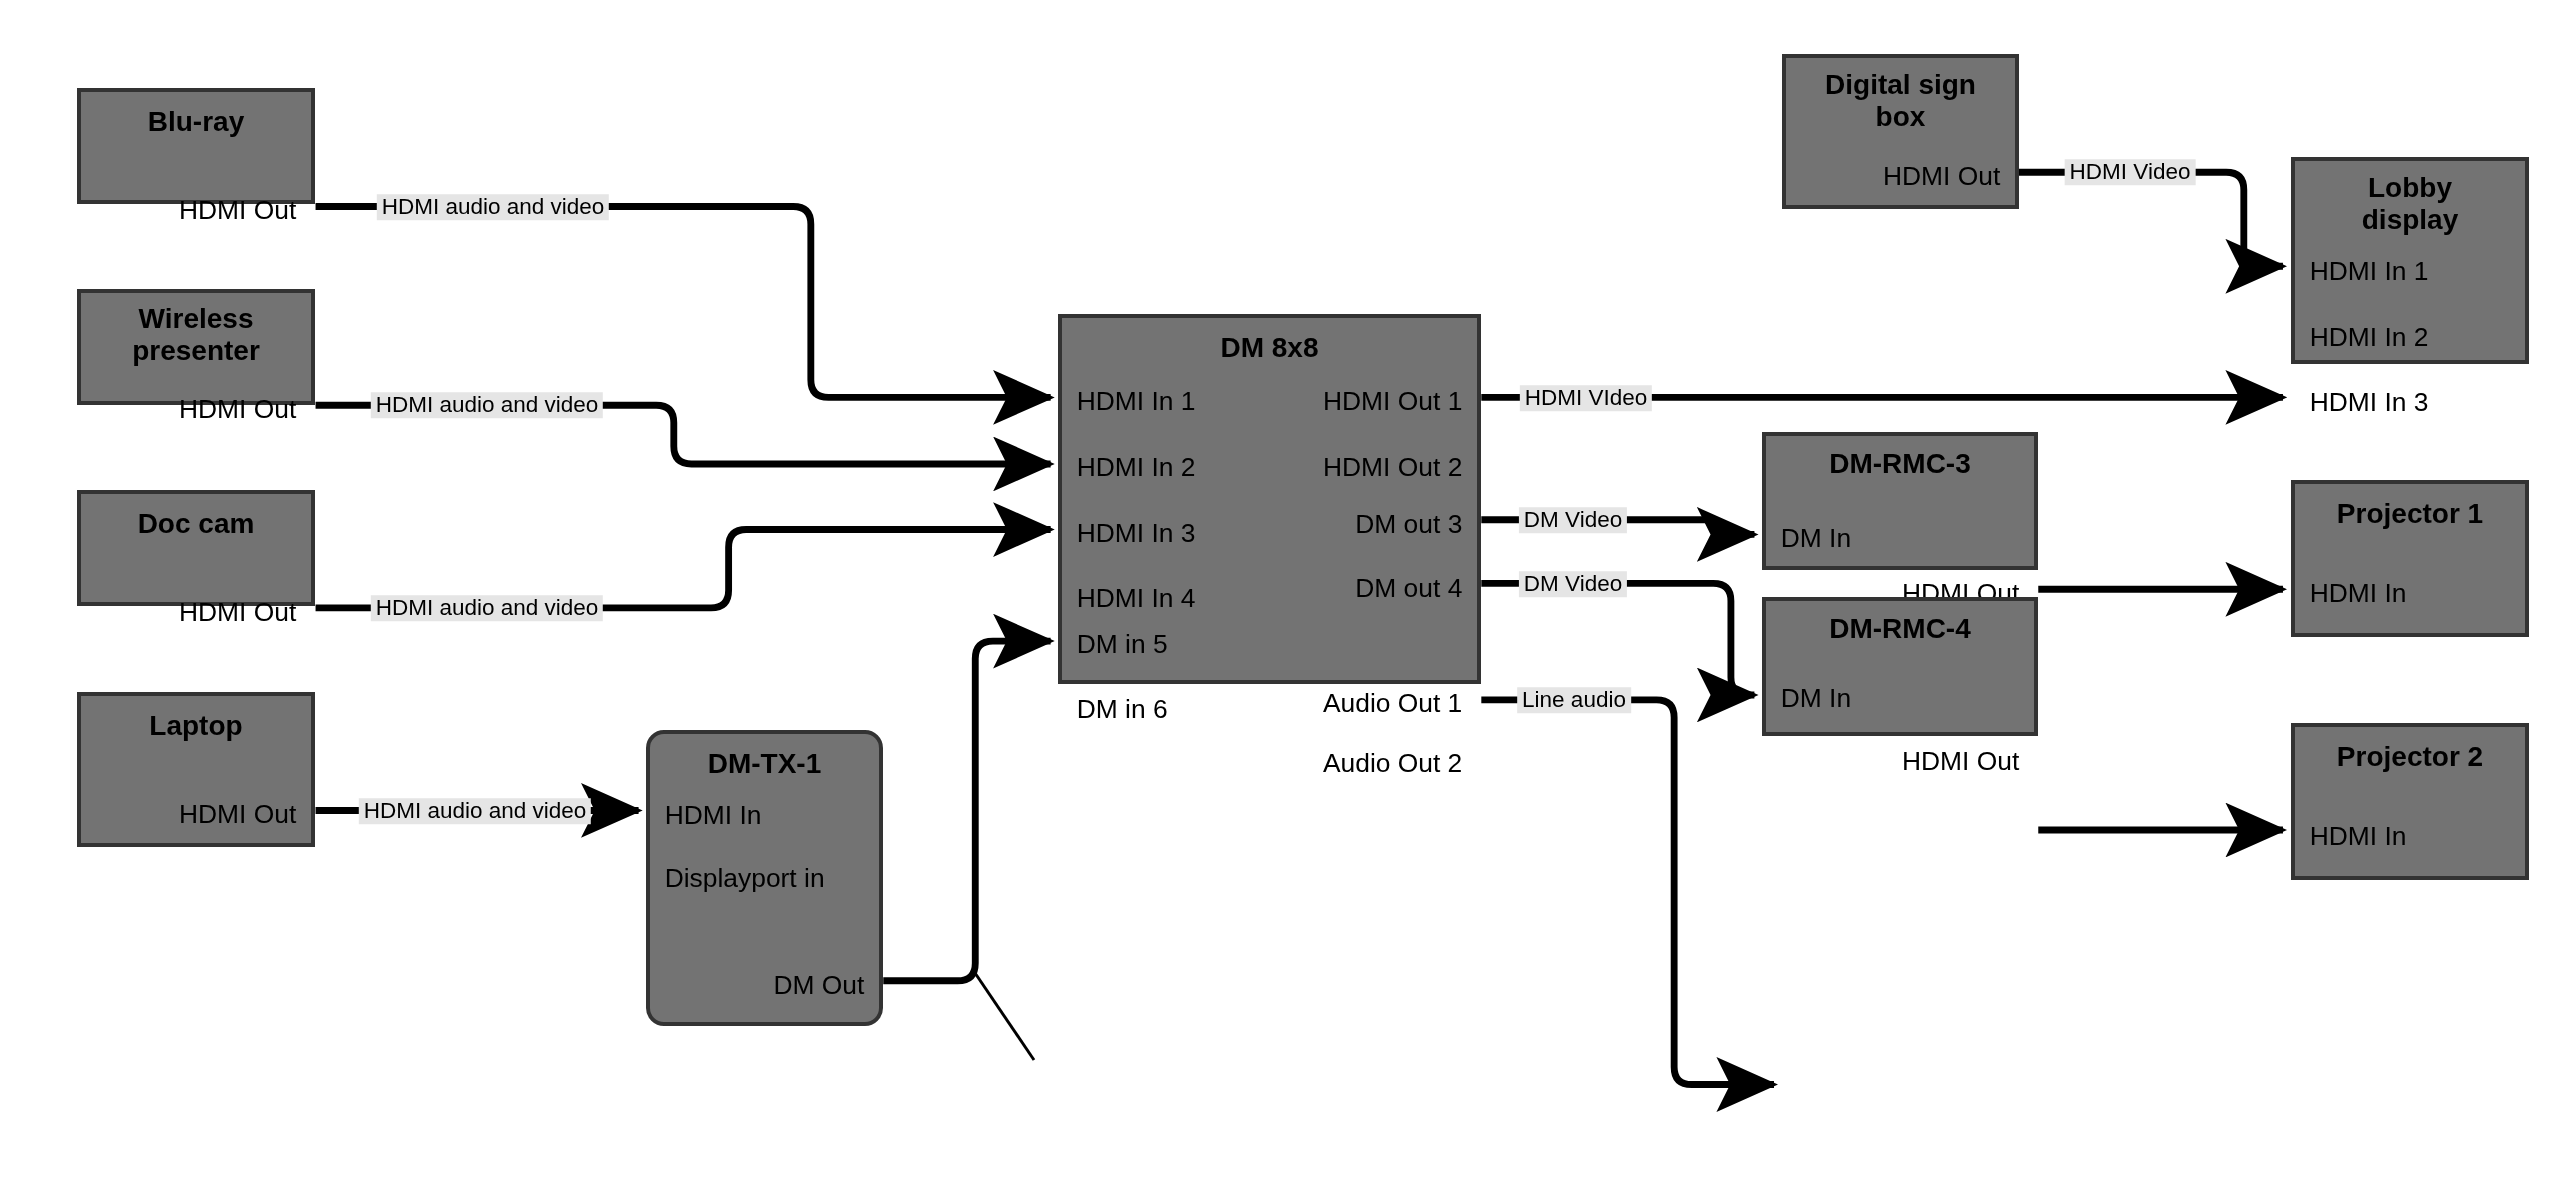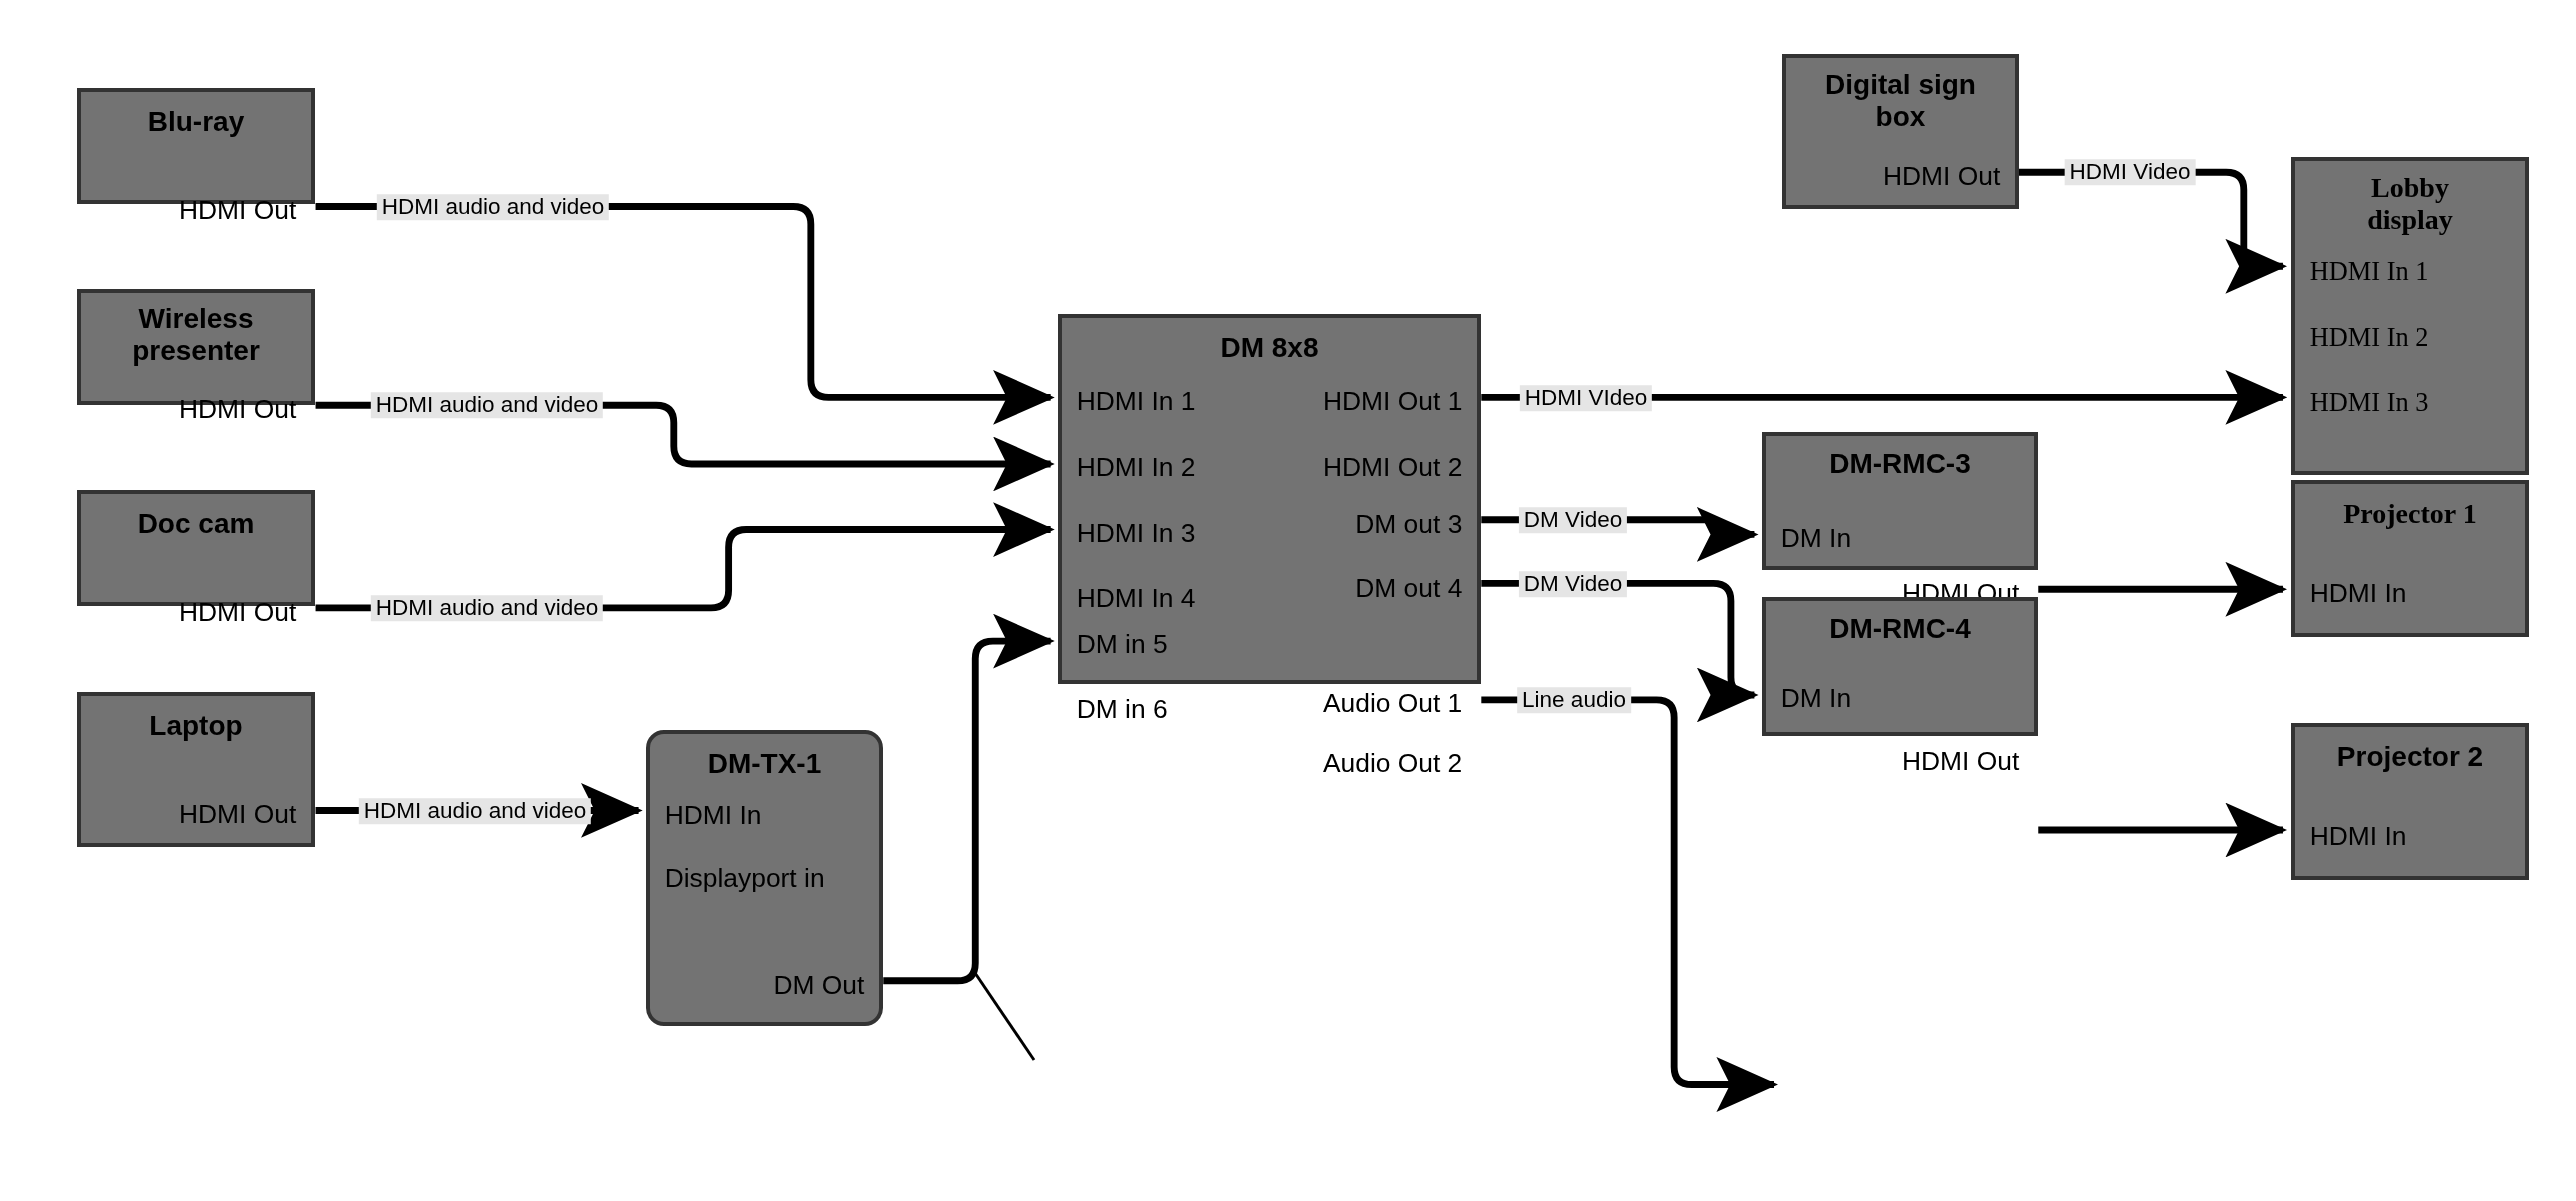--- a/index.html
+++ b/index.html
@@ -181,42 +181,42 @@
     <div class="port right" style="top:371px;">Audio Out 1</div>
     <div class="port right" style="top:431px;">Audio Out 2</div>
   </div>
 
   <div class="box" style="left:1782px; top:54px; width:237px; height:155px;">
     <div class="box-title" style="top:10.8px;">Digital sign</div>
     <div class="box-title" style="top:43px;">box</div>
     <div class="port right" style="top:104px;">HDMI Out</div>
   </div>
 
-  <div class="box" style="left:2291px; top:157px; width:238px; height:318px;font-family:Liberation Serif, serif;">
+  <div class="box" style="left:2291px; top:157px; width:238px; height:207px;">
     <div class="box-title" style="top:10.8px;">Lobby</div>
     <div class="box-title" style="top:43px;">display</div>
     <div class="port left" style="top:96px;">HDMI In 1</div>
     <div class="port left" style="top:162px;">HDMI In 2</div>
     <div class="port left" style="top:227px;">HDMI In 3</div>
   </div>
 
   <div class="box" style="left:1762px; top:432px; width:276px; height:138px;">
     <div class="box-title" style="top:11.7px;">DM-RMC-3</div>
     <div class="port left" style="top:88px;">DM In</div>
     <div class="port right" style="top:143px;">HDMI Out</div>
   </div>
 
   <div class="box" style="left:1762px; top:597px; width:276px; height:139px;">
     <div class="box-title" style="top:11.7px;">DM-RMC-4</div>
     <div class="port left" style="top:83px;">DM In</div>
     <div class="port right" style="top:146px;">HDMI Out</div>
   </div>
 
   <div class="box" style="left:2291px; top:480px; width:238px; height:157px;">
-    <div class="box-title" style="top:13.7px;font-family:Liberation Serif, serif;">Projector 1</div>
+    <div class="box-title" style="top:13.7px;">Projector 1</div>
     <div class="port left" style="top:95px;">HDMI In</div>
   </div>
 
   <div class="box" style="left:2291px; top:723px; width:238px; height:157px;">
     <div class="box-title" style="top:13.7px;">Projector 2</div>
     <div class="port left" style="top:95px;">HDMI In</div>
   </div>
 
 
   <div class="cable-label" style="left:493px; top:207px;">HDMI audio and video</div>

